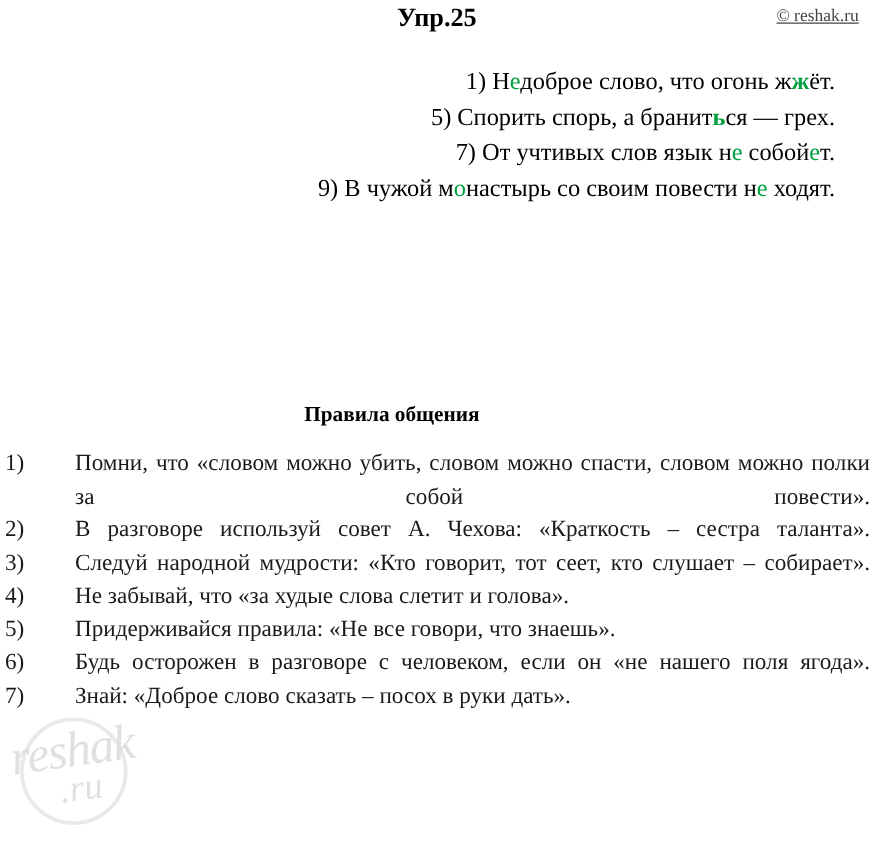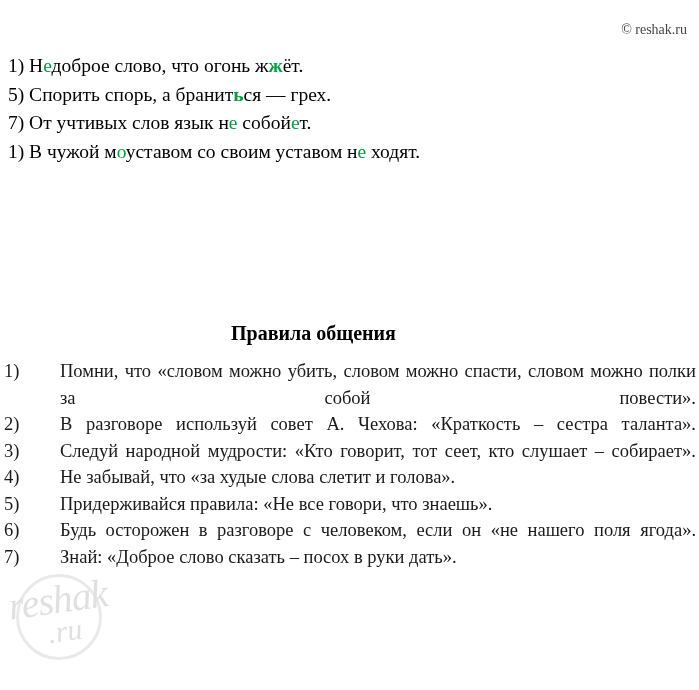--- a/index.html
+++ b/index.html
@@ -31,52 +31,54 @@
     left: 0;
     width: 699px;
     text-align: center;
     font-size: 21px;
     font-weight: bold;
     font-family: "Liberation Serif", serif;
     letter-spacing: 0px;
   }
   .copyright {
     position: absolute;
-    top: 22px;
+    top: 6px;
     right: 12px;
     font-size: 14px;
     color: #444444;
     font-family: "Liberation Serif", serif;
+    text-decoration: underline;
   }
   .exercises {
     position: absolute;
     top: 52px;
     left: 8px;
     width: 660px;
   }
   .ex-line {
     font-size: 19.5px;
     line-height: 28.5px;
     white-space: nowrap;
     font-family: "Liberation Serif", serif;
+    text-align: right;
   }
   .hl {
     color: #00a040;
   }
   .hl-b {
     color: #00a040;
     font-weight: bold;
   }
   .section-title {
     position: absolute;
     top: 322px;
     left: 0;
     width: 627px;
     text-align: center;
-    font-size: 20px;
+    font-size: 17px;
     font-weight: bold;
     font-family: "Liberation Serif", serif;
   }
   .rules {
     position: absolute;
     top: 358px;
     left: 4px;
     width: 692px;
     color: #1a1a1a;
   }
@@ -141,35 +143,36 @@
     font-style: italic;
     transform: rotate(-8deg);
   }
 </style>
 </head>
 <body>
 
 <div class="page">
 
   <div class="header">
+    <div class="title">Упр.25</div>
     <div class="copyright">© reshak.ru</div>
   </div>
 
   <div class="exercises">
     <div class="ex-line">
       <span>1) Н</span><span class="hl">е</span><span>доброе слово, что огонь ж</span><span class="hl-b">ж</span><span>ёт.</span>
     </div>
     <div class="ex-line">
       <span>5) Спорить спорь, а бранит</span><span class="hl-b">ь</span><span>ся — грех.</span>
     </div>
     <div class="ex-line">
       <span>7) От учтивых слов язык н</span><span class="hl">е</span><span> собой</span><span class="hl">е</span><span>т.</span>
     </div>
     <div class="ex-line">
-      <span>1) В чужой м</span><span class="hl">о</span><span>уставом со своим уставом н</span><span class="hl">е</span><span> ходят.</span>
+      <span>9) В чужой м</span><span class="hl">о</span><span>настырь со своим повести н</span><span class="hl">е</span><span> ходят.</span>
     </div>
   </div>
 
   <div class="section-title">Правила общения</div>
 
   <div class="rules">
     <div class="rule">
       <span class="rule-num">1)</span>
       <span class="rule-text justify-all">Помни, что «словом можно убить, словом можно спасти, словом можно полки за собой повести».</span>
     </div>

